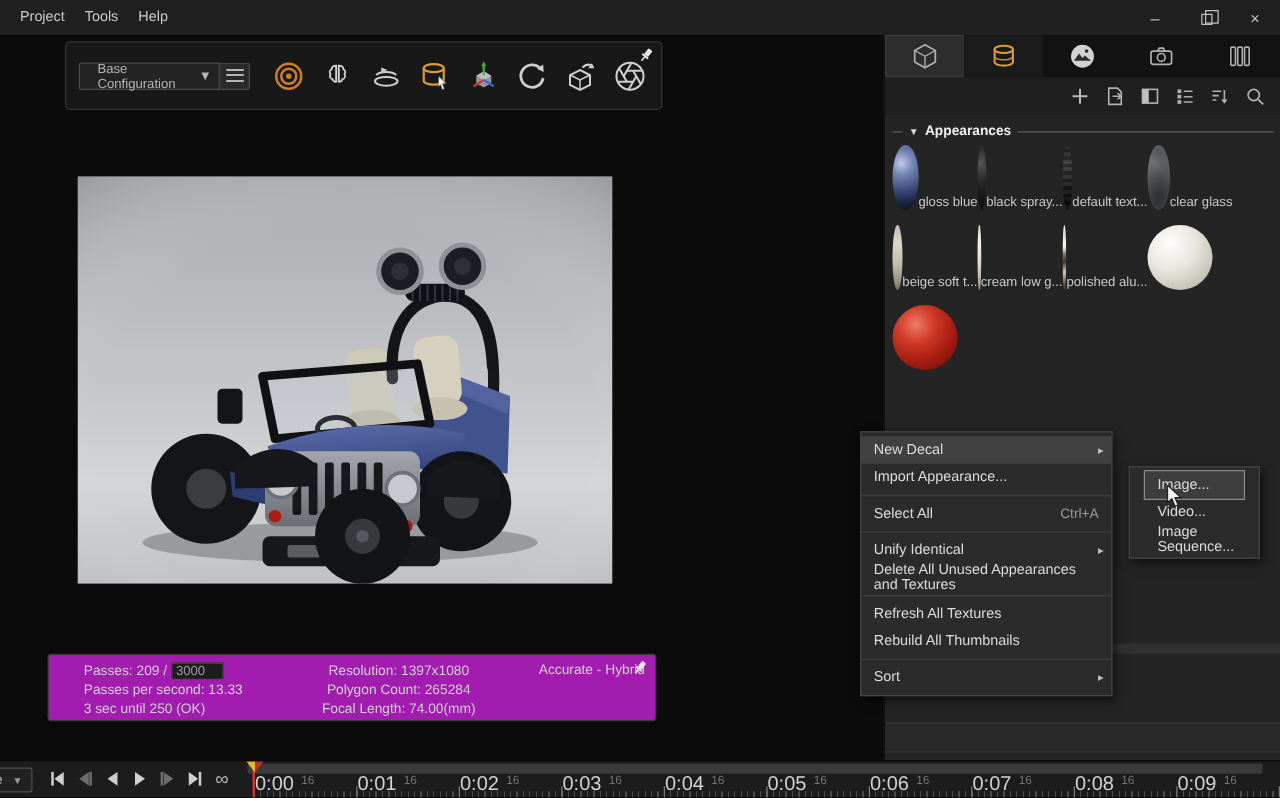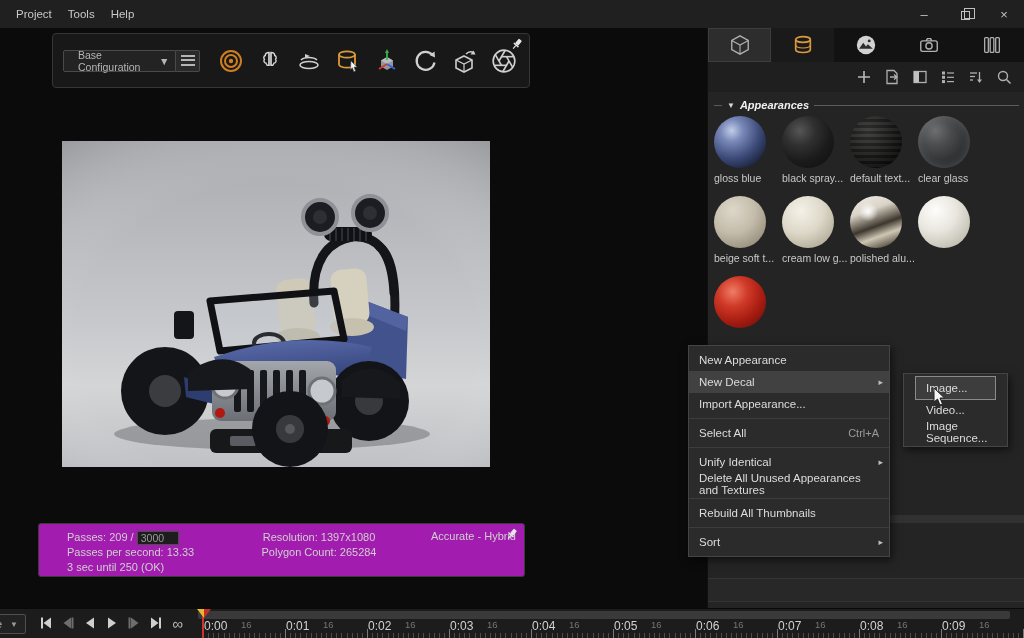--- a/index.html
+++ b/index.html
@@ -44,25 +44,25 @@
   .ptabs { position:absolute; left:0; top:0; width:317px; height:34px; background:#121212; display:flex; }
   .ptab { width:63px; height:34px; display:flex; align-items:center; justify-content:center; }
   .ptab.first { background:#2d2d2d; border:1px solid #3d3d3d; }
   .ptab.active { background:#1a1a1a; }
   .ptools { position:absolute; left:0; top:34px; width:317px; height:30px; background:#1f1f1f; display:flex; align-items:center; justify-content:flex-end; gap:10px; padding-right:12px; }
   .ptool { width:18px; height:18px; display:flex; align-items:center; justify-content:center; }
 
   .section-head { position:absolute; left:6px; top:70px; width:305px; height:14px; display:flex; align-items:center; gap:5px; }
   .section-dash { width:8px; height:1px; background:#5c5c5c; }
   .section-caret { font-size:8px; color:#d8d8d8; }
-  .section-title { font-size:11px; font-weight:bold; color:#f0f0f0;font-style:italic; }
+  .section-title { font-size:11px; font-weight:bold; color:#f0f0f0; }
   .section-line { flex:1; height:1px; background:#5c5c5c; }
 
   .thumb-grid { position:absolute; left:6px; top:88px; width:305px; display:grid; grid-template-columns:repeat(4,68px); row-gap:12px; }
-  .thumb { display:flex; flex-direction:column; align-items:flex-start; }
+  .thumb { display:flex; align-items:flex-end; }
   .sphere { width:52px; height:52px; border-radius:50%; }
   .thumb-label { margin-top:4px; font-size:10.5px; color:#c8c8c8; white-space:nowrap; height:12px; }
   .sph-gloss-blue { background:radial-gradient(circle at 34% 28%, #c3cde8 0%, #7888b8 22%, #3c4a78 55%, #161d33 85%, #0b0e1a 100%); }
   .sph-black { background:radial-gradient(circle at 34% 28%, #565656 0%, #303030 30%, #1b1b1b 60%, #0d0d0d 100%); }
   .sph-chrome { background:radial-gradient(circle at 35% 30%, rgba(255,255,255,.95) 0%, rgba(255,255,255,0) 20%), linear-gradient(160deg,#f2f0ec 0%, #d9d2c6 30%, #6e675b 48%, #3c372e 56%, #cfc6b4 72%, #6a6253 88%, #413b30 100%); }
   .sph-darktex { background:radial-gradient(circle at 35% 30%, rgba(255,255,255,.10) 0%, rgba(0,0,0,.55) 78%), repeating-linear-gradient(180deg,#2f2f2d 0 3px, #161616 3px 6px); }
   .sph-glass { background:radial-gradient(circle at 33% 28%, #6d6f71 0%, #4a4c4e 30%, #323436 60%, #232425 100%); box-shadow:inset 0 0 8px rgba(255,255,255,.18); }
   .sph-beige { background:radial-gradient(circle at 36% 28%, #ddd8cb 0%, #c4bcaa 45%, #948c79 85%, #756e5d 100%); }
   .sph-cream { background:radial-gradient(circle at 36% 28%, #f4f1e7 0%, #ddd8c9 45%, #b0a995 85%, #918a77 100%); }
   .sph-white { background:radial-gradient(circle at 34% 28%, #fdfdfb 0%, #e9e7df 40%, #c2beb2 80%, #a49f92 100%); }
@@ -90,21 +90,21 @@
   .timeline { position:absolute; left:0; top:608px; width:1024px; height:30px; background:#1c1c1c; border-top:1px solid #0a0a0a; }
   .tl-dropdown { position:absolute; left:-36px; top:5px; width:62px; height:20px; border:1px solid #4f4f4f; border-radius:2px; background:#222; display:flex; align-items:center; justify-content:flex-end; gap:8px; padding-right:7px; font-size:11px; color:#b5b5b5; }
   .tl-caret { font-size:8px; color:#9a9a9a; }
   .transport { position:absolute; left:36px; top:3px; display:flex; align-items:center; gap:3px; }
   .tr-btn { width:19px; height:22px; display:flex; align-items:center; justify-content:center; }
   .loop-btn { font-size:15px; color:#b8b8b8; line-height:1; }
   .ruler { position:absolute; left:0; top:0; width:1024px; height:30px; overflow:hidden; }
   .tl-scroll { position:absolute; left:198px; top:2px; width:812px; height:8px; background:#3a3a3a; border-radius:2px; }
   .cells { position:absolute; left:203px; top:10px; height:20px; display:flex; }
   .cell { position:relative; width:82px; height:20px; flex:none; }
-  .cell .maj { position:absolute; left:1px; top:0px; font-size:12px; color:#d2d2d2; }
+  .cell .maj { position:absolute; left:1px; top:0px; font-size:16px; color:#d2d2d2; }
   .cell .min { position:absolute; left:38px; top:0px; font-size:9.5px; color:#757575; }
   .cell .ticks { position:absolute; left:0; bottom:0; width:100%; height:6px; background:repeating-linear-gradient(90deg,#4d4d4d 0 1px, transparent 1px 5.125px); }
   .cell .majtick { position:absolute; left:0; bottom:0; width:1px; height:10px; background:#7a7a7a; }
   .playhead { position:absolute; left:202px; top:1px; width:2px; height:29px; background:#cf3030; z-index:3; }
   .playflag { position:absolute; left:197px; top:0px; z-index:4; }
 </style>
 </head>
 <body>
 
 <div class="app">
@@ -312,20 +312,21 @@
         <div>
           <span>Passes: 209 /</span>
           <input class="passes-input" value="3000" style="">
         </div>
         <div>Passes per second: 13.33</div>
         <div>3 sec until 250 (OK)</div>
       </div>
       <div class="stats-col-mid">
         <div>Resolution: 1397x1080</div>
         <div>Polygon Count: 265284</div>
+        <div>Focal Length: 74.00(mm)</div>
       </div>
       <div class="stats-col-right">Accurate - Hybrid</div>
       <svg class="pin" viewBox="0 0 14 14">
           <g transform="rotate(40 7 7)">
             <rect x="5" y="1.5" width="4" height="6" rx="1" fill="#e6e6e6"></rect>
             <rect x="3.8" y="7.5" width="6.4" height="1.6" rx="0.8" fill="#e6e6e6"></rect>
             <line x1="7" y1="9" x2="7" y2="13" stroke="#e6e6e6" stroke-width="1.2"></line>
           </g>
         </svg>
     </div>
@@ -464,23 +465,20 @@
           <div class="sphere sph-red"></div>
           <div class="thumb-label"></div>
         </div>
       </div>
 
     <div class="panel-band1"></div>
     <div class="panel-band2"></div>
   </aside>
 
   <div class="ctx-menu" id="ctxMenu">
-      <div class="ctx-item">
-        <span>New Appearance</span>
-      </div>
       <div class="ctx-item hl">
         <span>New Decal</span>
         <span class="ctx-arrow">▸</span>
       </div>
       <div class="ctx-item">
         <span>Import Appearance...</span>
       </div>
       <div class="ctx-sep"></div>
       <div class="ctx-item">
         <span>Select All</span>
@@ -488,20 +486,23 @@
       </div>
       <div class="ctx-sep"></div>
       <div class="ctx-item">
         <span>Unify Identical</span>
         <span class="ctx-arrow">▸</span>
       </div>
       <div class="ctx-item">
         <span>Delete All Unused Appearances and Textures</span>
       </div>
       <div class="ctx-sep"></div>
+      <div class="ctx-item">
+        <span>Refresh All Textures</span>
+      </div>
       <div class="ctx-item">
         <span>Rebuild All Thumbnails</span>
       </div>
       <div class="ctx-sep"></div>
       <div class="ctx-item">
         <span>Sort</span>
         <span class="ctx-arrow">▸</span>
       </div>
     </div>
   <div class="ctx-submenu" id="ctxSubmenu">

